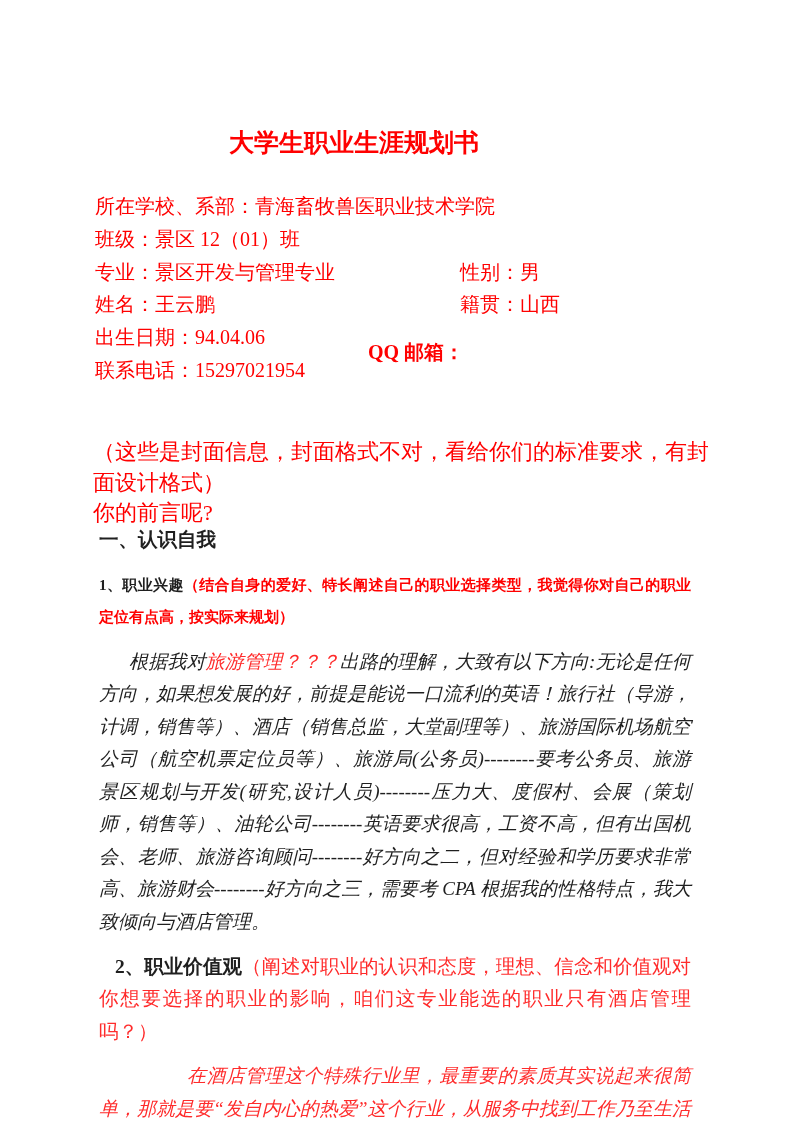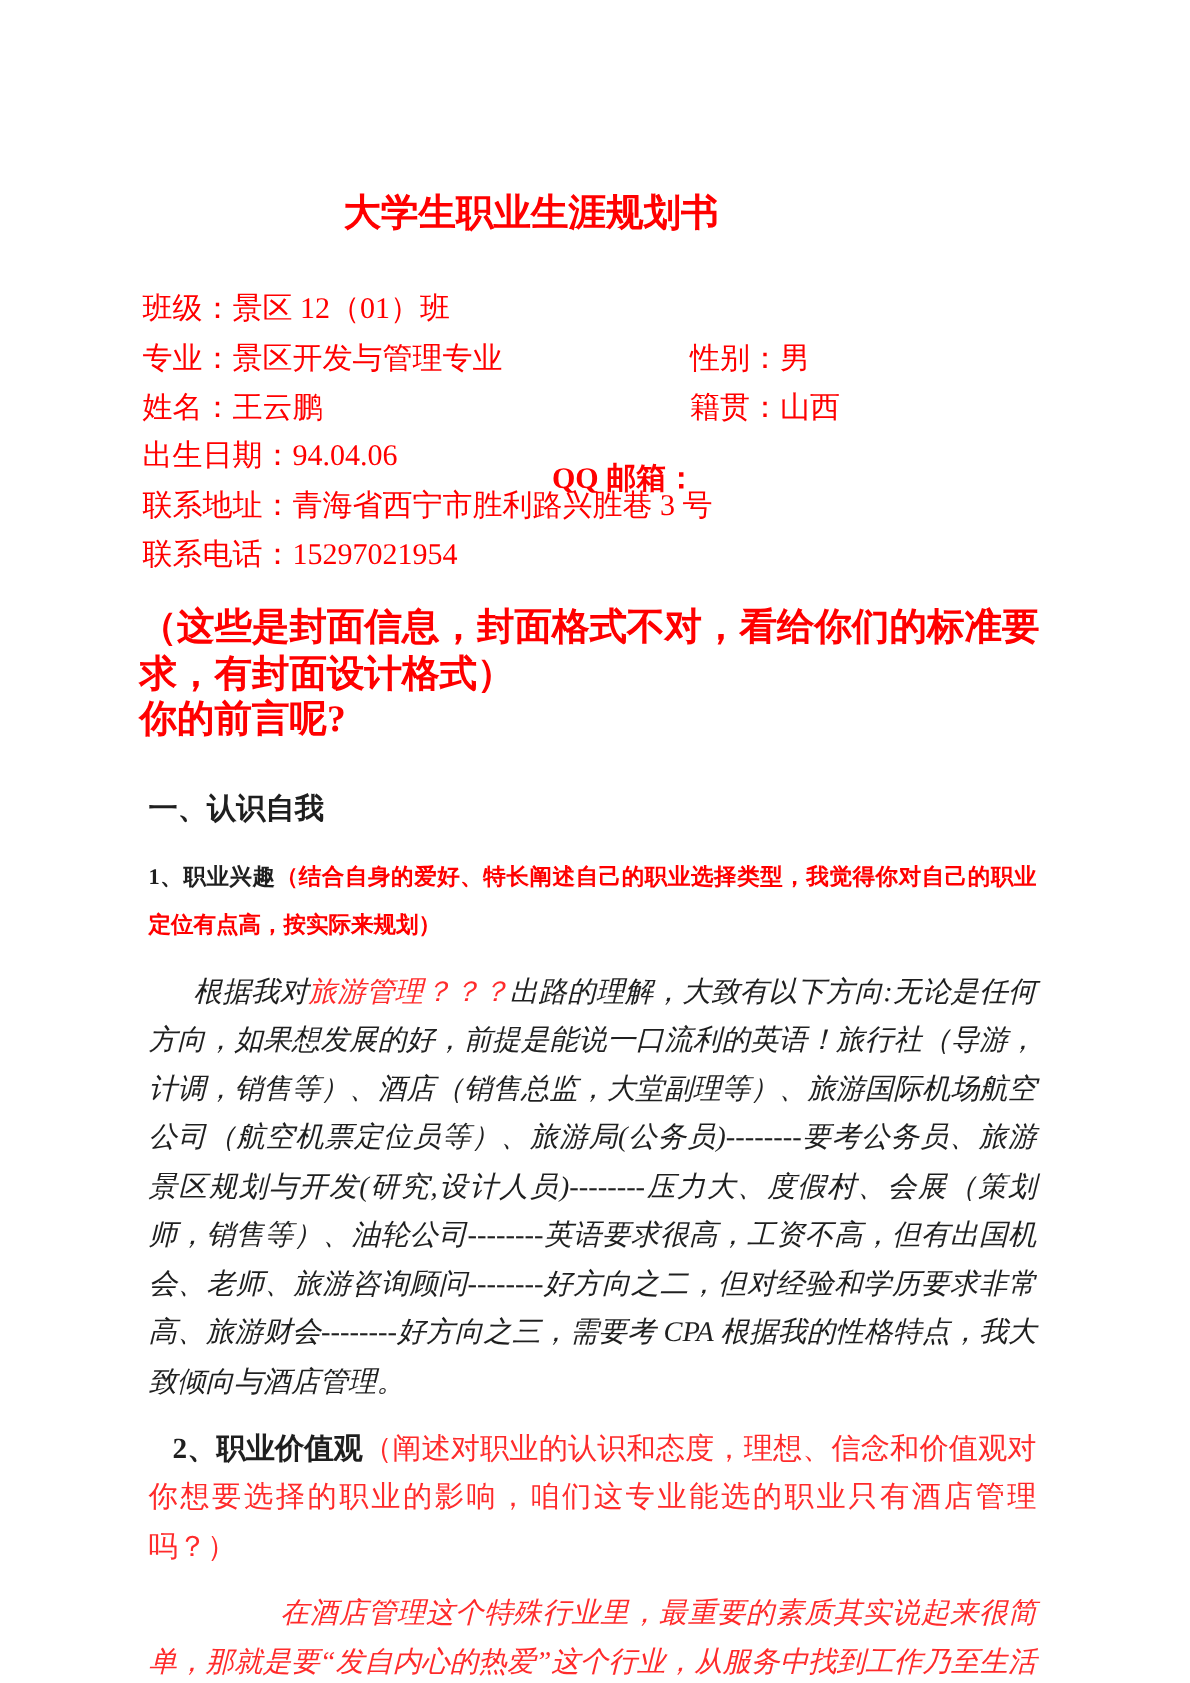--- a/index.html
+++ b/index.html
@@ -50,26 +50,26 @@
     position: absolute; left: 368px; top: 0;
     text-decoration: underline;
     font-family: "DejaVu Sans Mono", monospace;
     font-size: 16px;
     color: #ff0000;
   }
 
   
   .comment-block {
     position: absolute;
-    top: 404px;
+    top: 437px;
     left: 93px;
     width: 618px;
     color: #ff0000;
-    font-weight: bold;
-    font-size: 25px;
+    font-weight: normal;
+    font-size: 22px;
     line-height: 30.5px;
   }
   .comment-block p { margin: 0; }
 
   
   .main-block {
     position: absolute;
     top: 512px;
     left: 87px;
     width: 616px;
@@ -87,36 +87,36 @@
 </style>
 </head>
 <body>
 
 <div class="page">
 
   <div class="doc-title">大学生职业生涯规划书</div>
 
   <div class="info-block">
     <div class="info-row">
+      <span>所在学校、系部：</span><span>青海畜牧兽医职业技术学院</span>
+    </div>
+    <div class="info-row">
       <span>班级：</span><span>景区 12（01）班</span>
     </div>
     <div class="info-row">
       <span>专业：</span><span>景区开发与管理专业</span>
       <span class="col2"><span>性别：</span><span>男</span></span>
     </div>
     <div class="info-row">
       <span>姓名：</span><span>王云鹏</span>
       <span class="col2"><span>籍贯：</span><span>山西</span></span>
     </div>
     <div class="info-row">
       <span>出生日期：</span><span>94.04.06</span>
       <span class="qq-label">QQ 邮箱：</span>
-    </div>
-    <div class="info-row">
-      <span>联系地址：</span><span>青海省西宁市胜利路兴胜巷 3 号</span>
     </div>
     <div class="info-row">
       <span>联系电话：</span><span>15297021954</span>
     </div>
   </div>
 
   <div class="comment-block">
     <p>（这些是封面信息，封面格式不对，看给你们的标准要求，有封面设计格式）</p>
     <p>你的前言呢?</p>
   </div>

